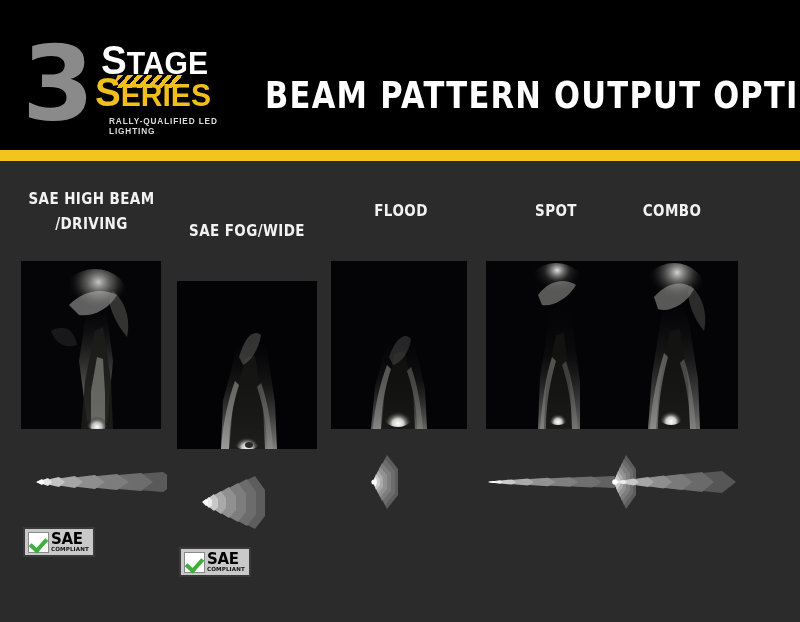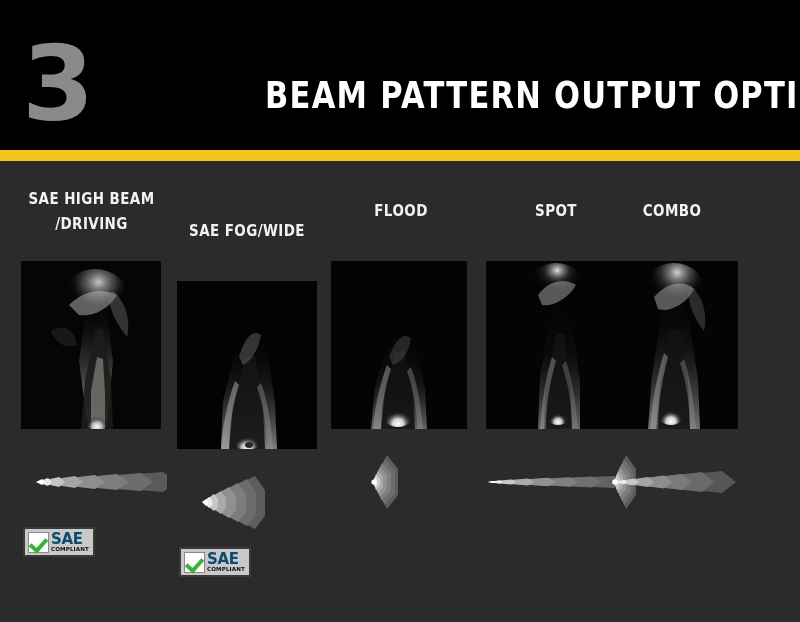--- a/index.html
+++ b/index.html
@@ -128,38 +128,45 @@
     box-sizing:border-box;position:relative;flex:0 0 auto;
   }
   .sae-check:after{
     content:"";position:absolute;left:4px;top:2px;
     width:7px;height:13px;border:solid #3bb03b;
     border-width:0 4px 4px 0;transform:rotate(42deg);
   }
   .sae-text{margin-left:2px;line-height:1;}
   .sae-sae{
     font-family:"DejaVu Sans", sans-serif;
-    font-weight:bold;font-size:15px;color:#0c4a6e;letter-spacing:-.3px;
+    font-weight:bold;font-size:15px;color:#000000;letter-spacing:-.3px;
     display:block;
   }
   .sae-comp{
     font-family:"DejaVu Sans", sans-serif;
     font-weight:bold;font-size:5.6px;color:#111;letter-spacing:.1px;
     display:block;margin-top:0px;
   }
 </style>
 </head>
 <body>
 
 <div class="page">
 
   <div class="header">
 
     <div class="logo">
       <div class="logo-3">3</div>
+      <div class="logo-stack">
+        <div class="logo-stage"><span class="cap">S</span>TAGE</div>
+        <div class="logo-slash"></div>
+        <div class="logo-series"><span class="cap">S</span>ERIES</div>
+        <div class="logo-tag">RALLY-QUALIFIED LED LIGHTING</div>
+
+      </div>
     </div>
 
     <div class="header-title">BEAM PATTERN OUTPUT OPTIONS</div>
   </div>
 
   <div class="gold-bar"></div>
 
   <div class="grid">
 
     <div class="col" style="left:21px;">

